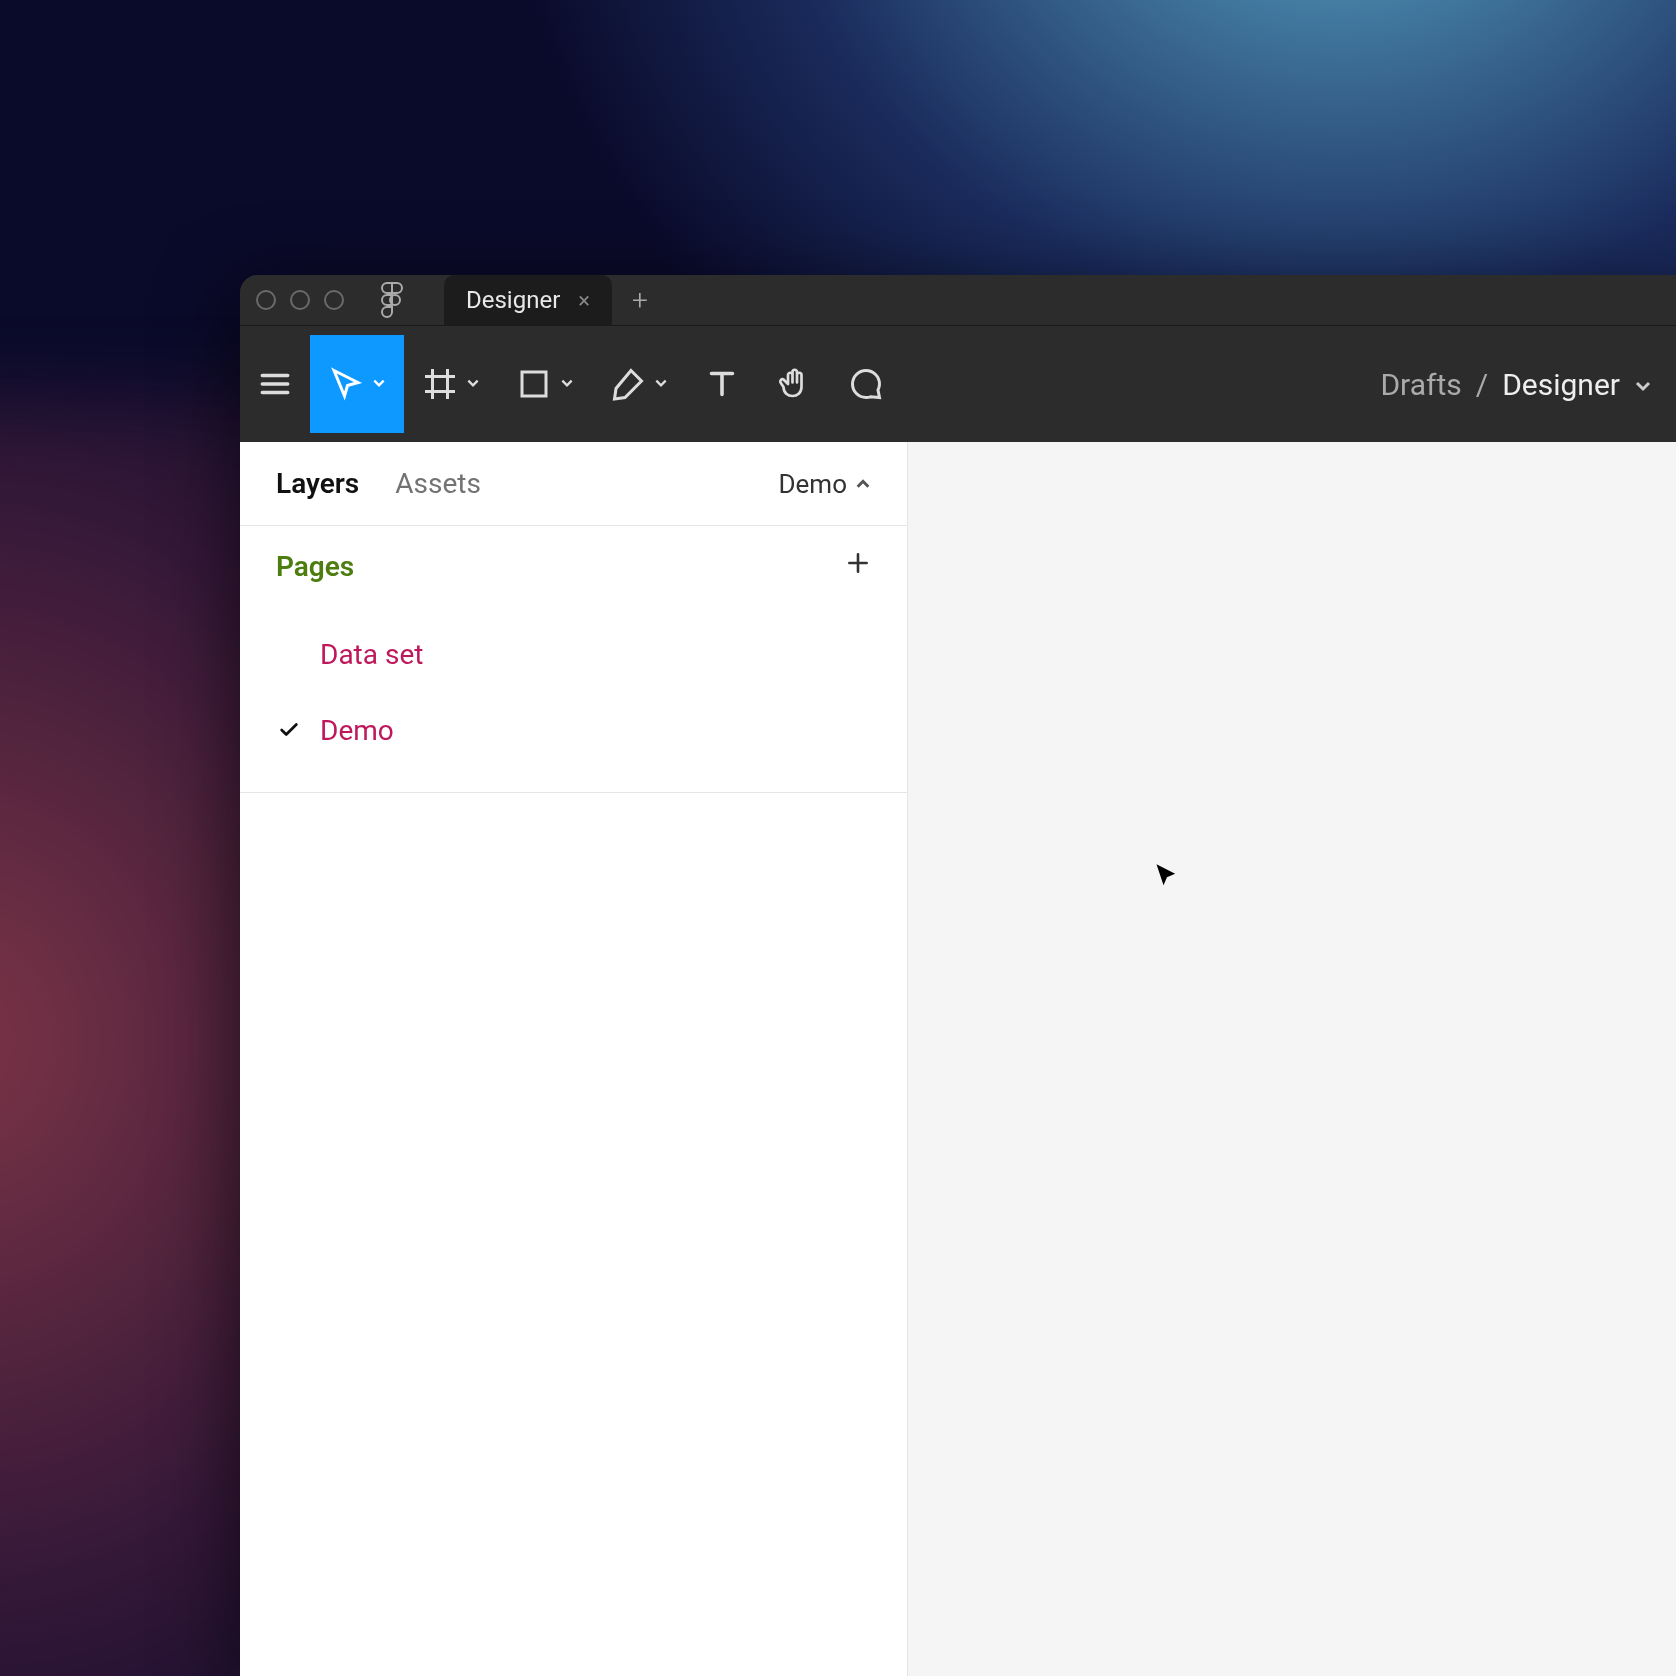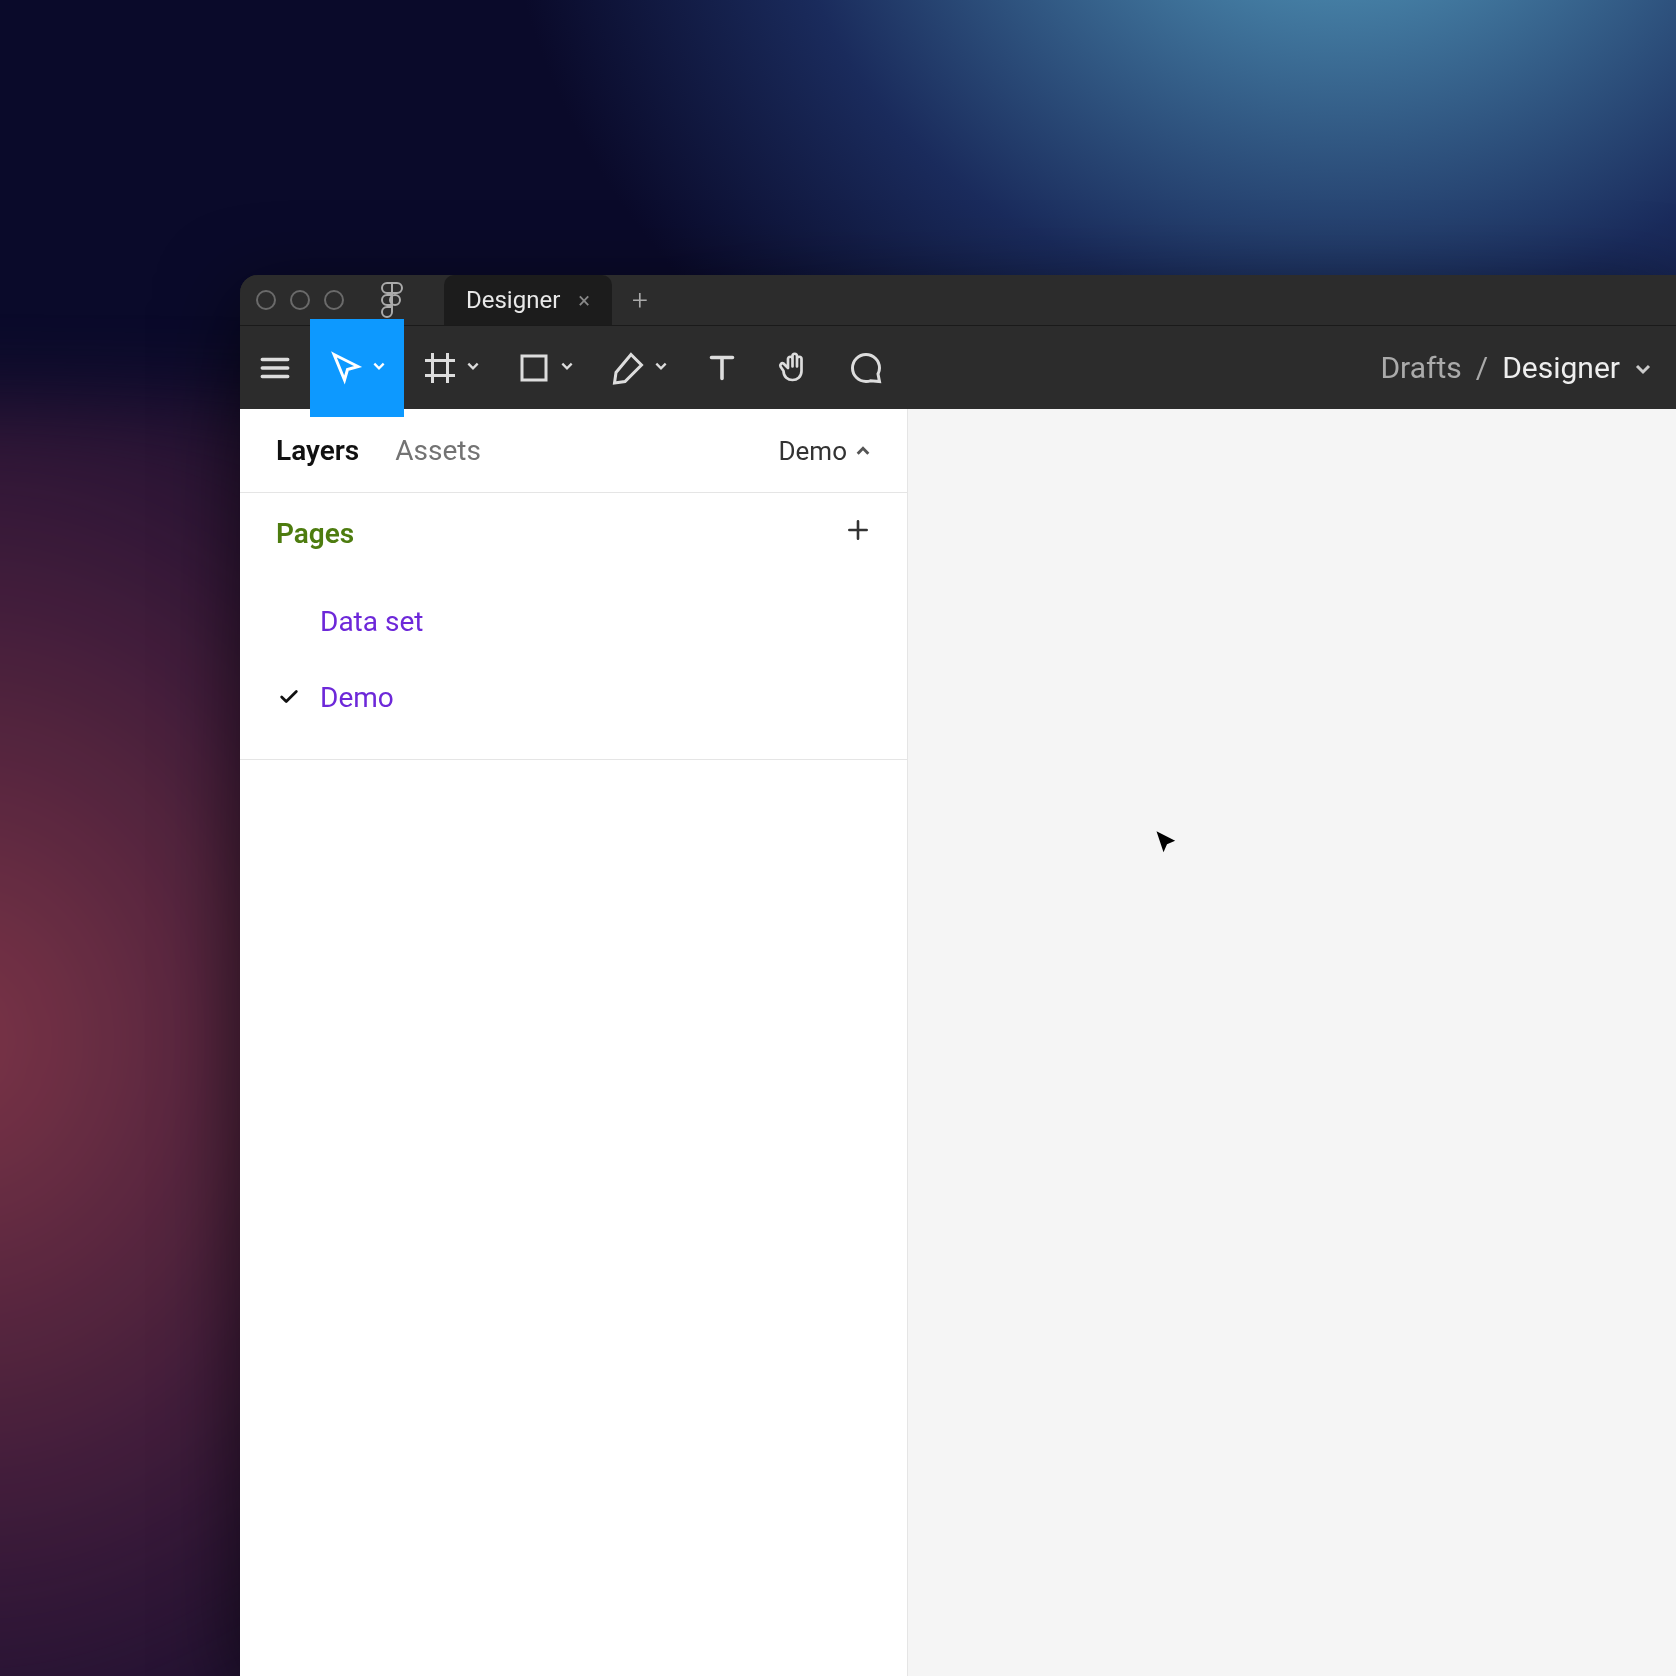--- a/index.html
+++ b/index.html
@@ -35,21 +35,21 @@
 
 .tab {
   height: 50px; display: flex; align-items: center; gap: 18px; padding: 0 22px;
   background: #1c1c1c; border-radius: 10px 10px 0 0; font-size: 24px; color: #e8e8e8;
   position: relative; top: 0px;
 }
 .tab .close { color: #888; font-size: 22px; }
 .newtab { margin-left: 20px; color: #aaa; font-size: 28px; font-weight: 300; }
 
 .toolbar {
-  height: 84px; background: #2c2c2c; display: flex; align-items: center;
+  height: 117px; background: #2c2c2c; display: flex; align-items: center;
   border-top: 1px solid #1a1a1a;
 }
 .tool {
   height: 98px; display: flex; align-items: center; justify-content: center;
   padding: 0 18px; color: #ddd; position: relative;
 }
 .tool.menu { width: 70px; }
 .tool.active { background: #0d99ff; color: #fff; }
 .tool svg { width: 36px; height: 36px; }
 .tool .caret { margin-left: 8px; }
@@ -78,21 +78,21 @@
 .pages-head {
   display: flex; align-items: center; height: 80px; padding: 0 36px;
   font-size: 28px; font-weight: 600; color: #4d7c0f;
 }
 .pages-head .plus { margin-left: auto; color: #333; }
 .pages-head .plus svg { width: 26px; height: 26px; }
 
 .page-list { padding: 10px 0 24px 0; border-bottom: 1px solid #e5e5e5; }
 .page-item {
   display: flex; align-items: center; height: 76px; padding: 0 36px;
-  font-size: 28px; color: #6d28d9; gap: 18px;
+  font-size: 28px; color: #be185d; gap: 18px;
 }
 .page-item .chk { width: 26px; display: flex; justify-content: center; color: #111; }
 .page-item .chk svg { width: 22px; height: 22px; }
 
 .cursor { position: absolute; left: 245px; top: 420px; }
 .cursor svg { width: 28px; height: 28px; }
 </style>
 </head>
 <body>
 

